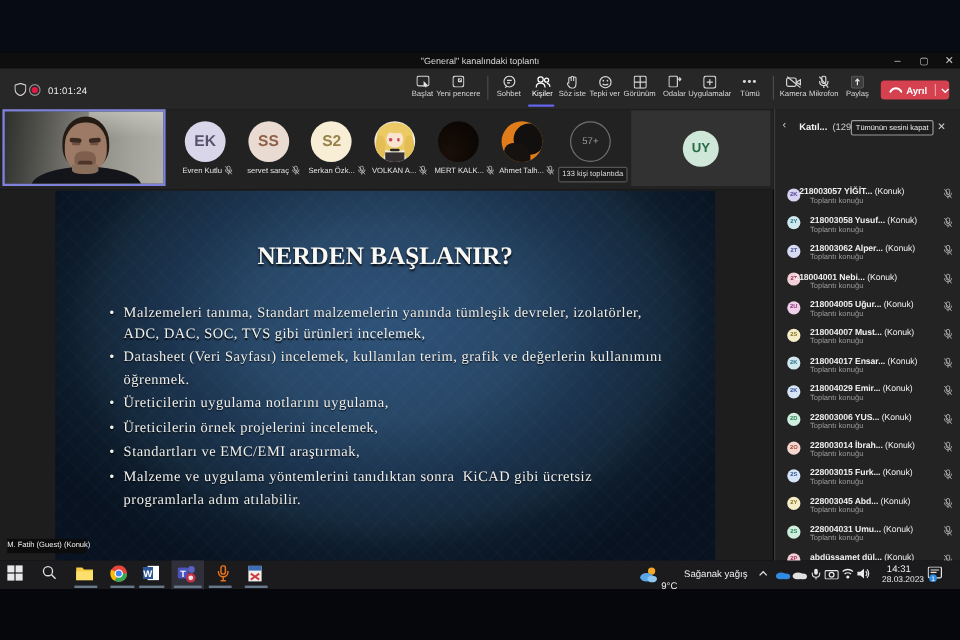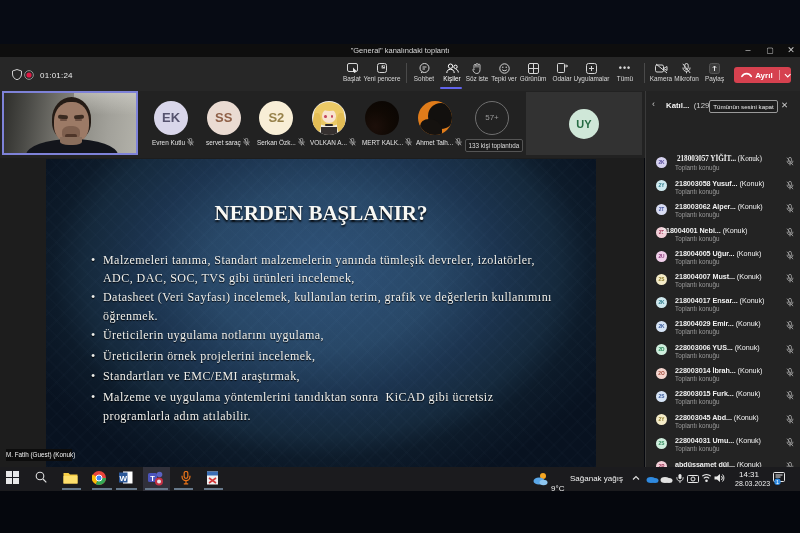--- a/index.html
+++ b/index.html
@@ -316,21 +316,21 @@
   <div class="abs" style="left:6px;top:449px;width:66px;height:12px;background:#0c0c0c;color:#f2f2f2;font-size:6.3px;line-height:12px;text-align:center;white-space:nowrap;">M. Fatih (Guest) (Konuk)</div>
 
   <div class="abs" id="panel"></div>
   <div class="abs" style="left:652px;top:99px;color:#cccccc;font-size:9px;">‹</div>
   <div class="abs" style="left:666px;top:101px;color:#f2f2f2;font-size:7.8px;font-weight:bold;white-space:nowrap;">Katıl...&nbsp;&nbsp;<span style="font-weight:normal;color:#d0d0d0;">(129</span></div>
   <div class="abs" id="muteAllBtn">Tümünün sesini kapat</div>
   <div class="abs" style="left:781px;top:100px;color:#cccccc;font-size:8.5px;">✕</div>
   <div class="abs" style="left:650px;top:127px;width:150px;height:340px;overflow:hidden;">
 <div class="abs" style="left:0;top:23.4px;width:150px;height:24px;">
         <div class="abs pav" style="left:6px;top:6.5px;background:#d6d2f0;color:#554a9a;">2K</div>
-        <div class="abs pname" style="left:27px;top:5px;font-family:Liberation Serif, serif;">218003057 YİĞİT... <span style="font-weight:normal;">(Konuk)</span></div>
+        <div class="abs pname" style="left:16px;top:5px;">218003057 YİĞİT... <span style="font-weight:normal;">(Konuk)</span></div>
         <div class="abs psub" style="left:25px;top:14px;">Toplantı konuğu</div>
         <svg class="abs" style="left:136px;top:7px;" width="8" height="9" viewBox="0 0 9 11">
           <rect x="2.8" y="0.5" width="3.4" height="6" rx="1.7" fill="none" stroke="#a8a8a8"></rect>
           <path d="M1 4.5 V5 C1 7 2.5 8.3 4.5 8.3 C6.5 8.3 8 7 8 5 V4.5 M4.5 8.3 V10.3" fill="none" stroke="#a8a8a8"></path>
           <path d="M0.8 0.8 L8.2 10" stroke="#a8a8a8"></path>
         </svg>
       </div>
 <div class="abs" style="left:0;top:46.8px;width:150px;height:24px;">
         <div class="abs pav" style="left:6px;top:6.5px;background:#cfe9ef;color:#2e7a8a;">2Y</div>
         <div class="abs pname" style="left:25px;top:5px;">218003058 Yusuf... <span style="font-weight:normal;">(Konuk)</span></div>

